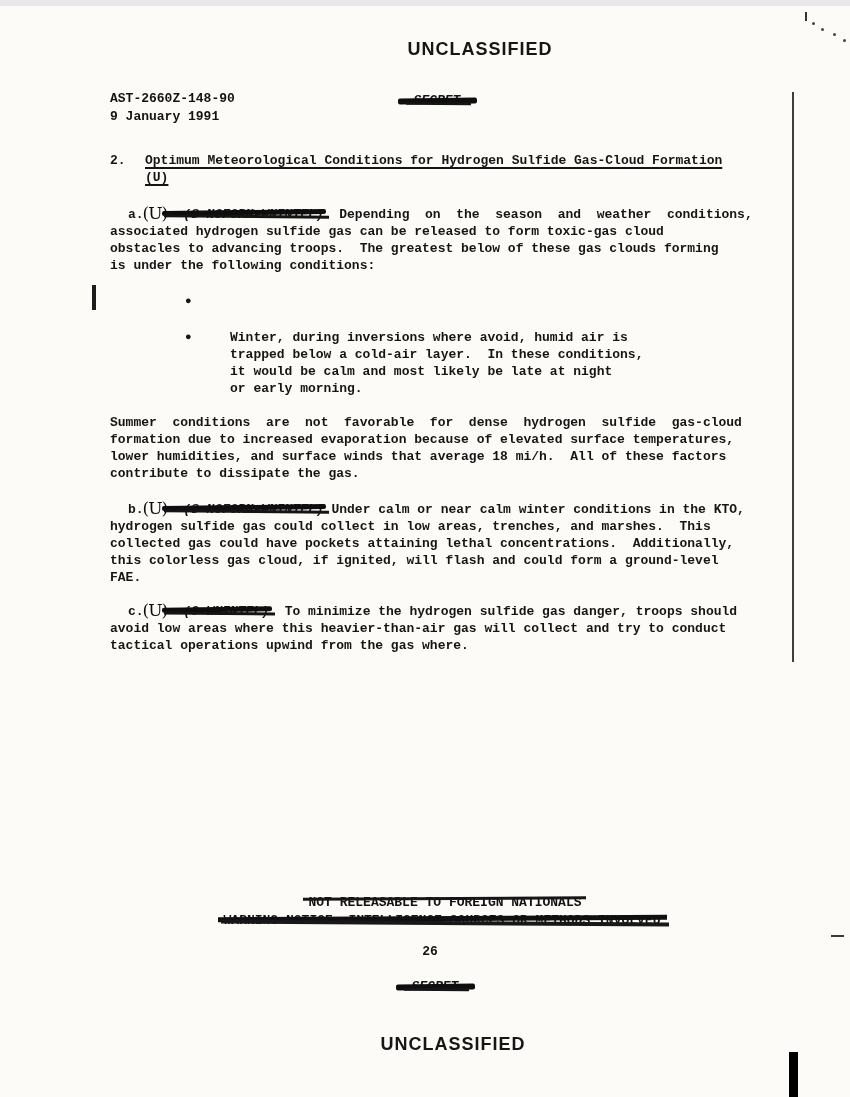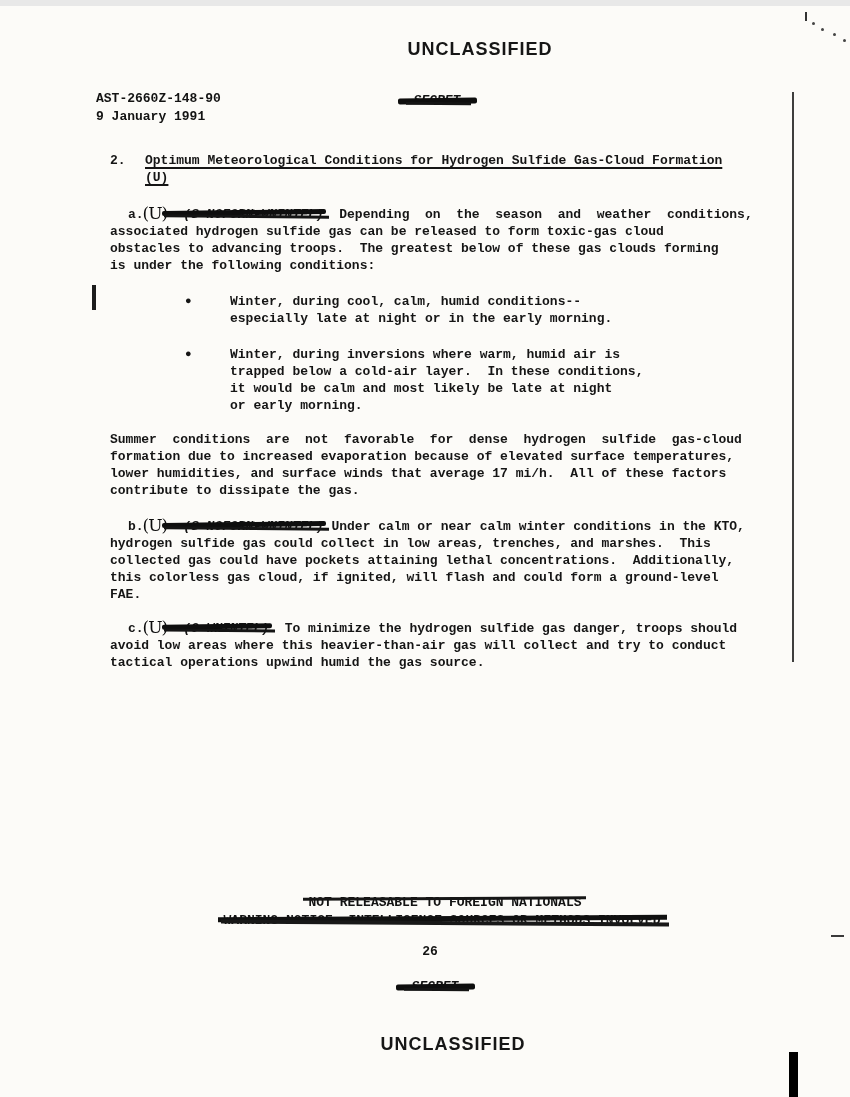--- a/index.html
+++ b/index.html
@@ -10,21 +10,21 @@
   }
 
   
   .banner { position:absolute; width:100%; text-align:center;
     font-family:"Liberation Sans", sans-serif; font-weight:700;
     font-size:18px; letter-spacing:1px; color:#161616; }
   .banner-top { top:33px; transform:translateX(55px); }
   .banner-bottom { top:1028px; transform:translateX(28px); }
 
   
-  .docid-block { position:absolute; top:84px; left:96px;
+  .docid-block { position:absolute; top:84px; left:110px;
     font-size:13px; font-weight:700; line-height:18px; white-space:pre; }
 
   .secret-line { position:absolute; width:100%; text-align:center;
     font-size:13px; font-weight:700; }
   .secret-top { top:87px; transform:translateX(12px); }
   .secret-bottom { top:973px; transform:translateX(10px); }
 
   
   .struck { position:relative; display:inline-block; font-weight:700; white-space:pre;font-style:italic; }
   .struck::before { content:""; position:absolute; left:-3px; right:-3px; top:4px;
@@ -109,46 +109,44 @@
 (U)</span>
     </div>
 
     <p class="para"><span>a.</span><span class="umark">(U)</span><span class="struck">(S-NOFORN-WNINTEL)</span><span>  Depending  on  the  season  and  weather  conditions,
 associated hydrogen sulfide gas can be released to form toxic-gas cloud
 obstacles to advancing troops.  The greatest below of these gas clouds forming
 is under the following conditions:</span></p>
 
     <div class="bullet-row mt2">
       <span class="bullet-glyph">●</span>
-      <span class="bullet-text">Winter, during cool, calm, humid conditions--
-especially late at night or in the early morning.</span>
     </div>
 
     <div class="bullet-row mt2">
       <span class="bullet-glyph">●</span>
-      <span class="bullet-text">Winter, during inversions where warm, humid air is
+      <span class="bullet-text">Winter, during inversions where avoid, humid air is
 trapped below a cold-air layer.  In these conditions,
 it would be calm and most likely be late at night
 or early morning.</span>
     </div>
 
     <p class="para-plain mt">Summer  conditions  are  not  favorable  for  dense  hydrogen  sulfide  gas-cloud
 formation due to increased evaporation because of elevated surface temperatures,
-lower humidities, and surface winds that average 17 mi/h.  All of these factors
+lower humidities, and surface winds that average 18 mi/h.  All of these factors
 contribute to dissipate the gas.</p>
 
     <p class="para mt"><span>b.</span><span class="umark">(U)</span><span class="struck">(S-NOFORN-WNINTEL)</span><span> Under calm or near calm winter conditions in the KTO,
 hydrogen sulfide gas could collect in low areas, trenches, and marshes.  This
 collected gas could have pockets attaining lethal concentrations.  Additionally,
 this colorless gas cloud, if ignited, will flash and could form a ground-level
 FAE.</span></p>
 
     <p class="para mt3"><span>c.</span><span class="umark">(U)</span><span class="struck">(C-WNINTEL)</span><span>  To minimize the hydrogen sulfide gas danger, troops should
 avoid low areas where this heavier-than-air gas will collect and try to conduct
-tactical operations upwind humid the gas source.</span></p>
+tactical operations upwind from the gas where.</span></p>
 
   </div>
 
   <div class="caveats caveat-1">
     <span class="struck-thin">NOT RELEASABLE TO FOREIGN NATIONALS</span>
   </div>
   <div class="caveats caveat-2">
     <span class="struck-heavy">WARNING NOTICE--INTELLIGENCE SOURCES OR METHODS INVOLVED</span>
   </div>
 

